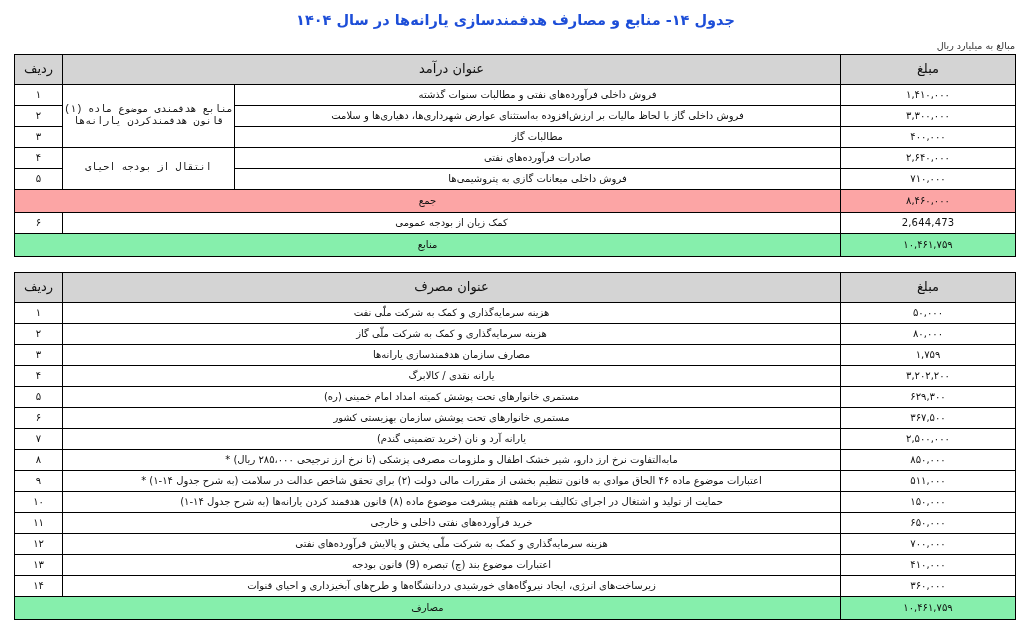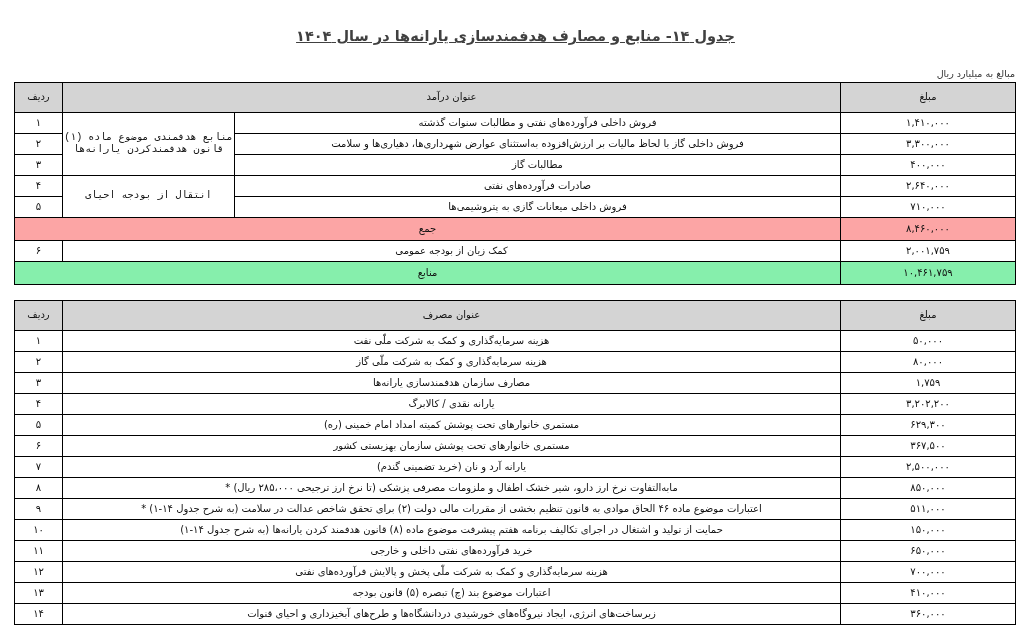--- a/index.html
+++ b/index.html
@@ -18,29 +18,28 @@
   .page {
     position: relative;
     width: 1031px;
     height: 625px;
     box-sizing: border-box;
   }
   .doc-title {
     text-align: center;
     font-size: 14.5px;
     font-weight: bold;
-    color: #404040;
-    padding-top: 28px;
+    color: #1d4ed8;
+    padding-top: 12px;
     letter-spacing: 0;
-    text-decoration: underline;
   }
   .unit-note {
     font-size: 9.5px;
     color: #333;
-    margin: 24px 16px 3px 0;
+    margin: 12px 16px 3px 0;
     text-align: right;
   }
   table.fin {
     width: 1001px;
     margin: 0 15px;
     border-collapse: collapse;
     table-layout: fixed;
     background: #fff;
     border: 1.3px solid #000;
   }
@@ -52,21 +51,21 @@
     line-height: 1.25;
     color: #111;
     text-align: center;
     vertical-align: middle;
     height: 21px;
     box-sizing: border-box;
   }
   table.fin thead th {
     background: #d4d4d4;
     height: 30px;
-    font-size: 10px;
+    font-size: 13px;
   }
   col.c-amount { width: 175px; }
   col.c-title  { width: 606px; }
   col.c-group  { width: 172px; }
   col.c-num    { width: 48px; }
   col.c-title2 { width: 778px; }
 
   td.amount {
     font-size: 10px;
     letter-spacing: 0.2px;
@@ -139,21 +138,21 @@
       <tr>
         <td class="amount">۷۱۰,۰۰۰</td>
         <td class="title">فروش داخلی میعانات گازی به پتروشیمی‌ها</td>
         <td class="num">۵</td>
       </tr>
       <tr class="sum">
         <td class="amount">۸,۴۶۰,۰۰۰</td>
         <td class="title" colspan="3">جمع</td>
       </tr>
       <tr>
-        <td class="amount">۲,۰۰۱,۷۵۹</td>
+        <td class="amount">2,644,473</td>
         <td class="title" colspan="2">کمک زیان از بودجه عمومی</td>
         <td class="num">۶</td>
       </tr>
       <tr class="total">
         <td class="amount">۱۰,۴۶۱,۷۵۹</td>
         <td class="title" colspan="3">منابع</td>
       </tr>
     </tbody>
   </table>
 
@@ -228,21 +227,21 @@
         <td class="title">خرید فرآورده‌های نفتی داخلی و خارجی</td>
         <td class="num">۱۱</td>
       </tr>
       <tr>
         <td class="amount">۷۰۰,۰۰۰</td>
         <td class="title">هزینه سرمایه‌گذاری و کمک به شرکت ملّی پخش و پالایش فرآورده‌های نفتی</td>
         <td class="num">۱۲</td>
       </tr>
       <tr>
         <td class="amount">۴۱۰,۰۰۰</td>
-        <td class="title">اعتبارات موضوع بند (چ) تبصره (۵) قانون بودجه</td>
+        <td class="title">اعتبارات موضوع بند (چ) تبصره (9) قانون بودجه</td>
         <td class="num">۱۳</td>
       </tr>
       <tr>
         <td class="amount">۳۶۰,۰۰۰</td>
         <td class="title">زیرساخت‌های انرژی، ایجاد نیروگاه‌های خورشیدی دردانشگاه‌ها و طرح‌های آبخیزداری و احیای قنوات</td>
         <td class="num">۱۴</td>
       </tr>
       <tr class="total">
         <td class="amount">۱۰,۴۶۱,۷۵۹</td>
         <td class="title" colspan="2">مصارف</td>

